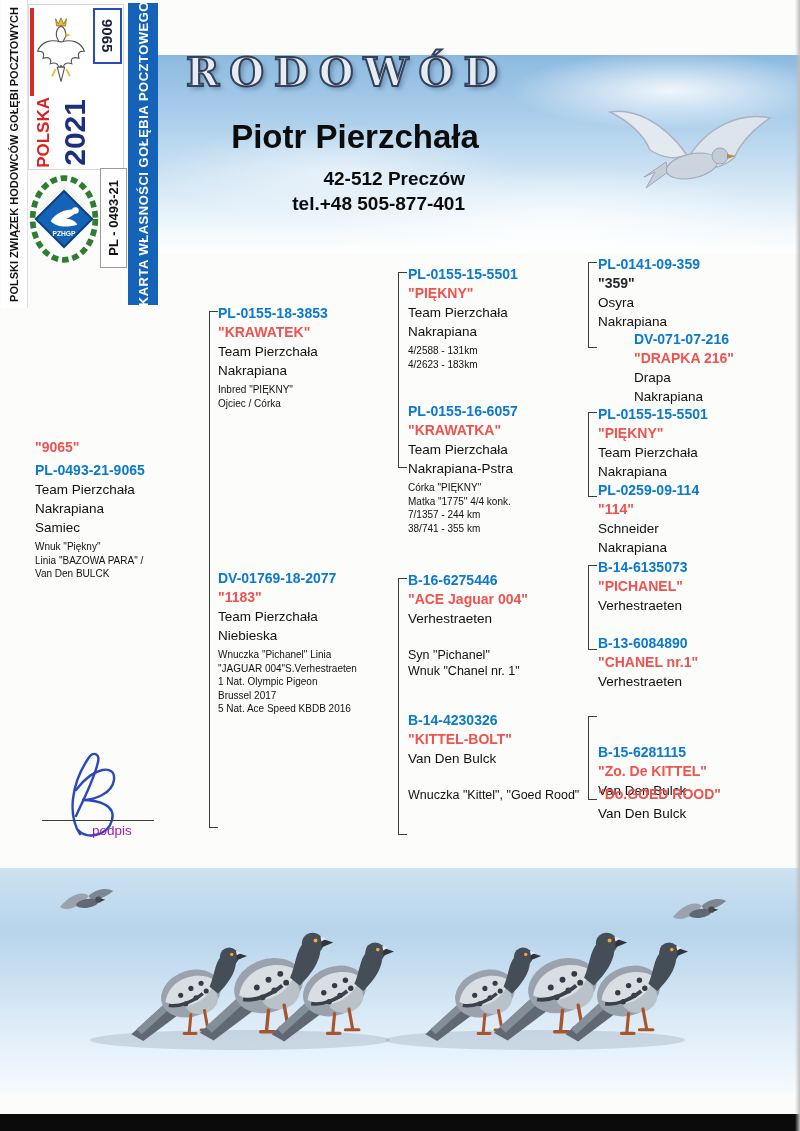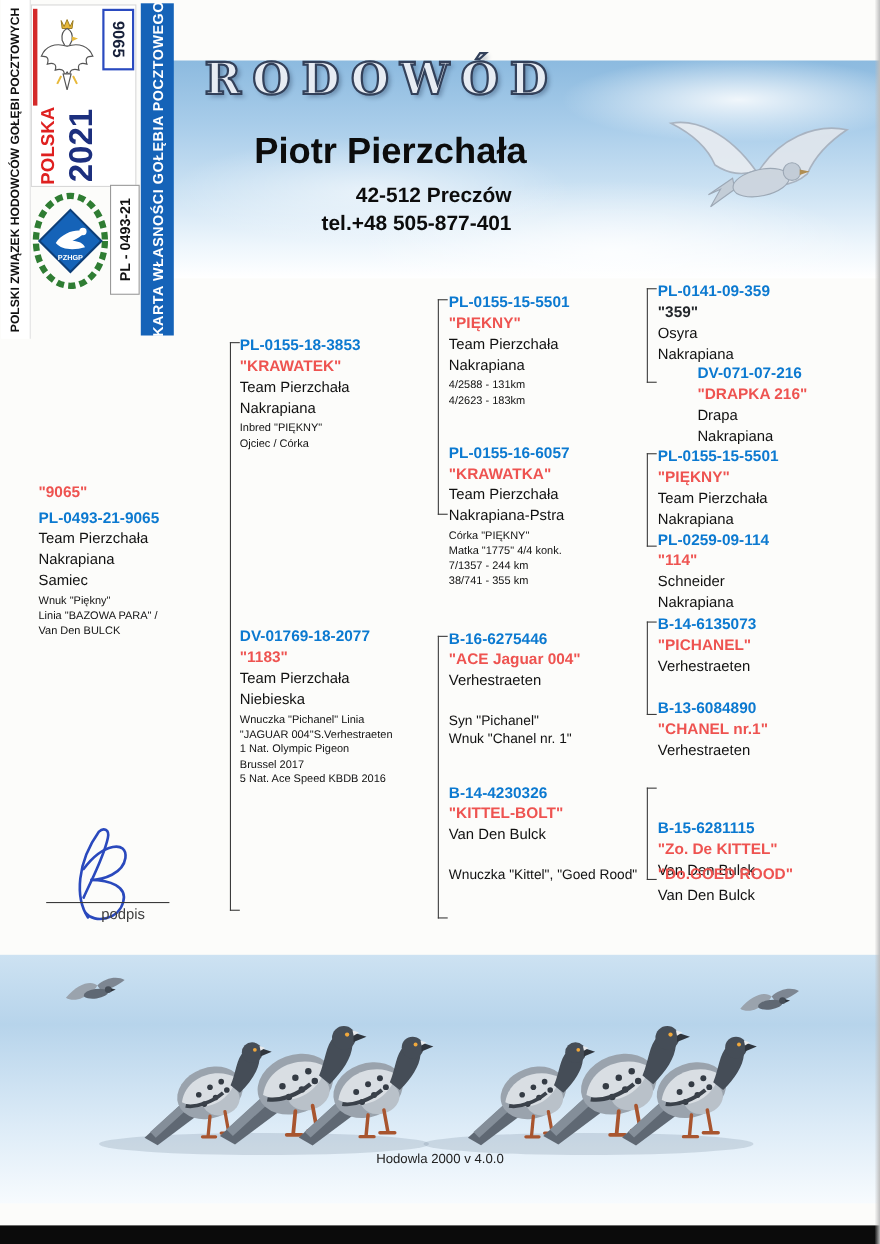--- a/index.html
+++ b/index.html
@@ -58,21 +58,21 @@
   .notes{margin-top:3px;line-height:13.5px}
   .note{font-size:10px;color:#111}
   .notes-lg{margin-top:19px;line-height:16px}
   .note-lg{font-size:12.5px;color:#111}
   .bracket{position:absolute;width:9px;border-left:1.5px solid #3c3c3c;
            border-top:1.5px solid #3c3c3c;border-bottom:1.5px solid #3c3c3c}
 
   
   .sig-svg{position:absolute;left:50px;top:746px;width:100px;height:95px}
   .sig-line{position:absolute;left:42px;top:820px;width:112px;border-top:1.5px solid #3a3a3a}
-  .sig-label{position:absolute;left:92px;top:823px;font-size:13.5px;color:#404040}
+  .sig-label{position:absolute;left:92px;top:823px;font-size:13.5px;color:#a21caf}
 
   
   .bottom-band{position:absolute;left:0;top:868px;width:800px;height:226px;
     background:linear-gradient(180deg,#cde2f2 0%,#b7d4eb 28%,#dcebf7 68%,#f7fbfe 100%)}
   .software{position:absolute;left:0;top:1046px;width:100%;text-align:center;font-size:12px;color:#222}
 
   
   .scan-bottom{position:absolute;left:0;top:1114px;width:100%;height:17px;background:#0b0b0b}
   .scan-right{position:absolute;right:0;top:0;width:5px;height:100%;
               background:linear-gradient(to left,#bdbdbd,rgba(189,189,189,0))}
@@ -324,18 +324,17 @@
       <use href="#pg" transform="translate(128,66) scale(0.85)"></use>
       <use href="#pg" transform="translate(196,49) scale(0.98)"></use>
       <use href="#pg" transform="translate(268,60) scale(0.90)"></use>
       <use href="#pg" transform="translate(422,66) scale(0.85)"></use>
       <use href="#pg" transform="translate(490,49) scale(0.98)"></use>
       <use href="#pg" transform="translate(562,60) scale(0.90)"></use>
       <use href="#pg-fly" transform="translate(55,18) scale(0.62)"></use>
       <use href="#pg-fly" transform="translate(668,28) scale(0.62)"></use>
     </svg>
   </div>
-  <div class="software">Hodowla 2000 v 4.0.0</div>
 
   <div class="scan-bottom"></div>
   <div class="scan-right"></div>
 
 </div>
 
 </body></html>

